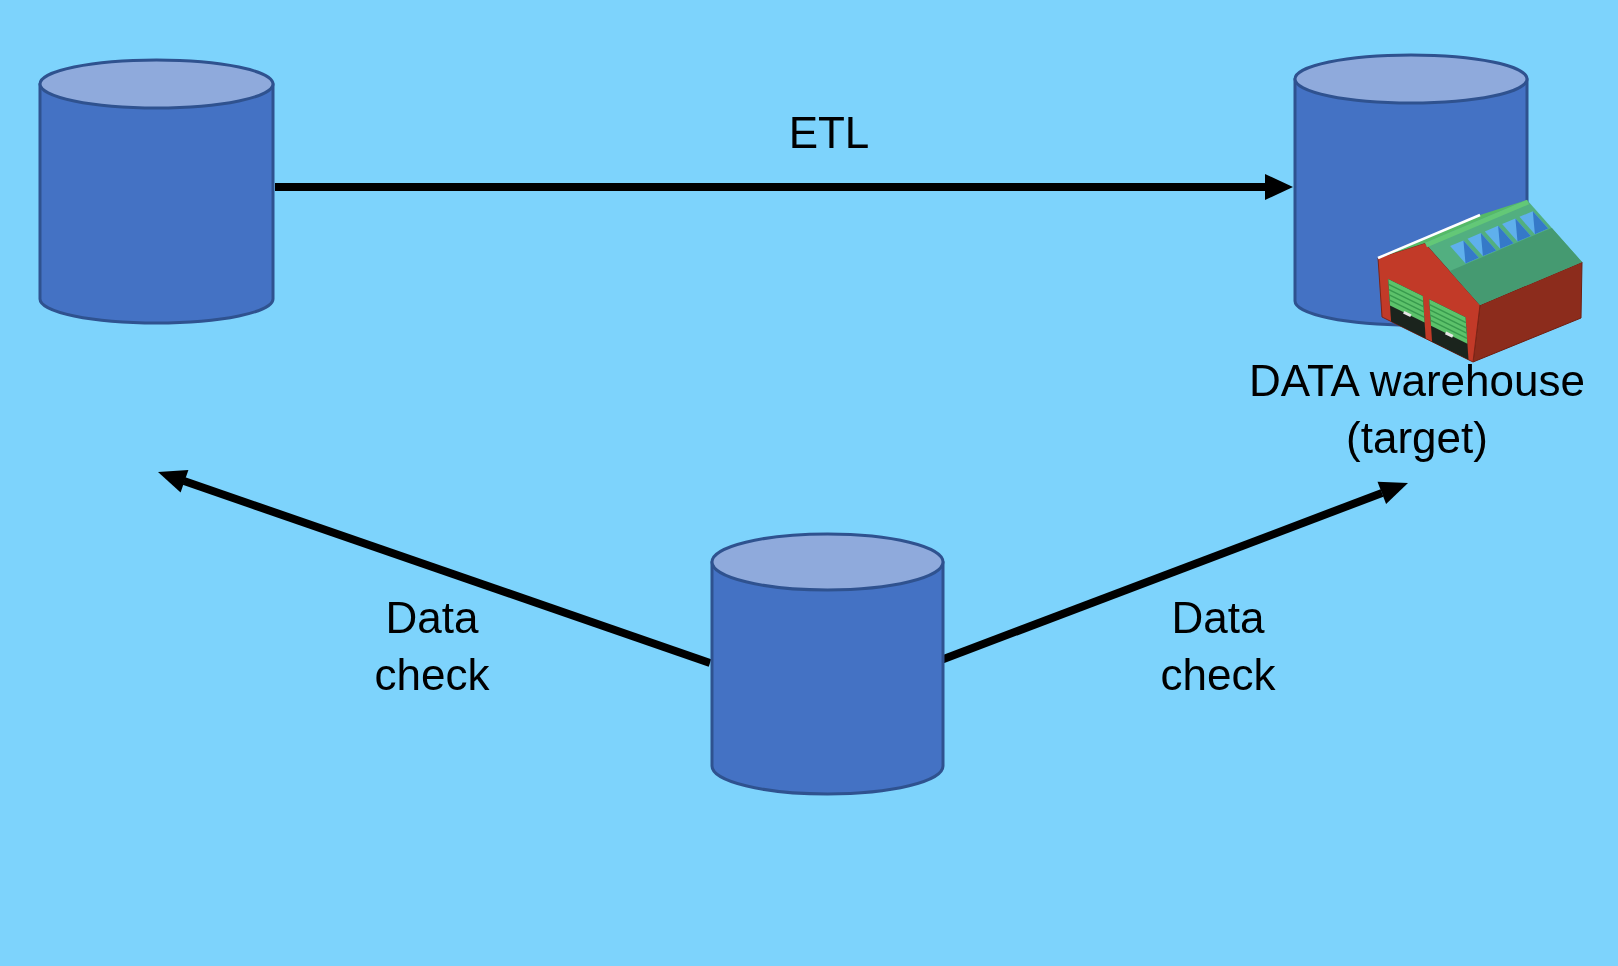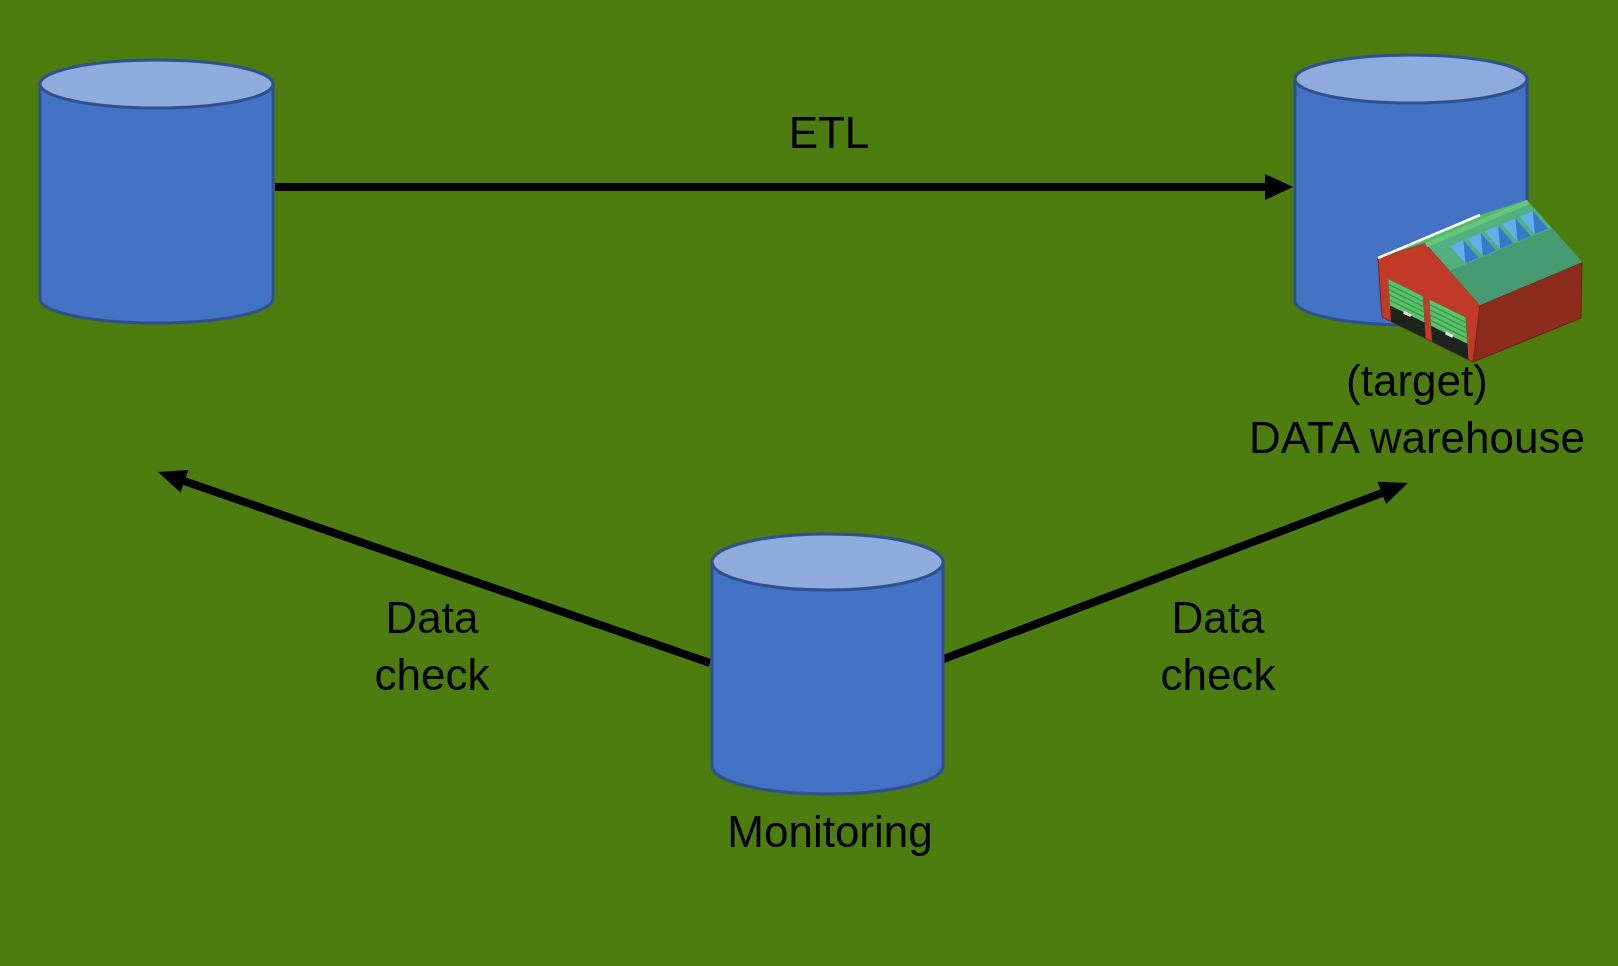--- a/index.html
+++ b/index.html
@@ -1,19 +1,19 @@
 <!DOCTYPE html>
 <html><head>
 <meta charset="utf-8">
 <style>
   html,body { margin:0; padding:0; background:#ffffff; }
   .stage {
     position:relative;
     width:1618px; height:966px;
-    background:#4d7c0f;
+    background:#7dd3fc;
     overflow:hidden;
     font-family:"Liberation Sans", sans-serif;
   }
   .stage > svg { position:absolute; left:0; top:0; }
   .lbl {
     position:absolute;
     transform:translateX(-50%);
     font-size:44px;
     line-height:57px;
     color:#000000;
@@ -112,31 +112,30 @@
       </g>
     </g>
   </svg>
 
   <div class="lbl" style="left:829px; top:104px;">
     <div>ETL</div>
   </div>
 
 
   <div class="lbl" style="left:1417px; top:352px;">
+    <div>DATA warehouse</div>
     <div>(target)</div>
-    <div>DATA warehouse</div>
   </div>
 
   <div class="lbl" style="left:432px; top:589px;">
     <div>Data</div>
     <div>check</div>
   </div>
 
   <div class="lbl" style="left:1218px; top:589px;">
     <div>Data</div>
     <div>check</div>
   </div>
 
   <div class="lbl" style="left:830px; top:803px;">
-    <div>Monitoring</div>
   </div>
 
 </div>
 
 </body></html>

